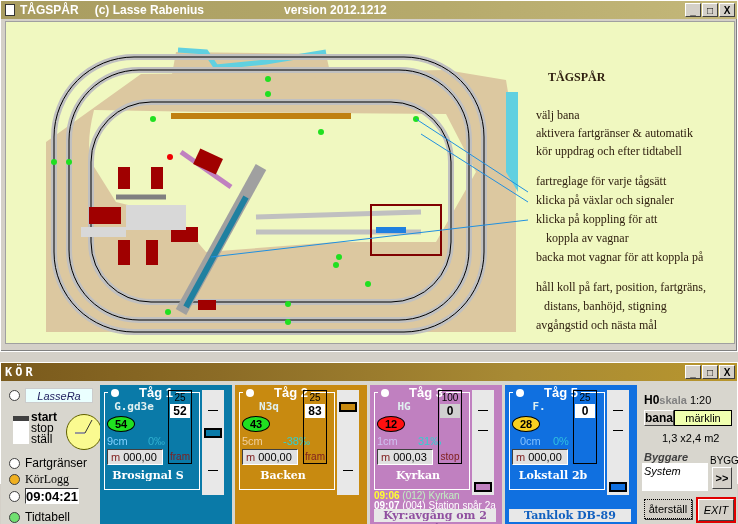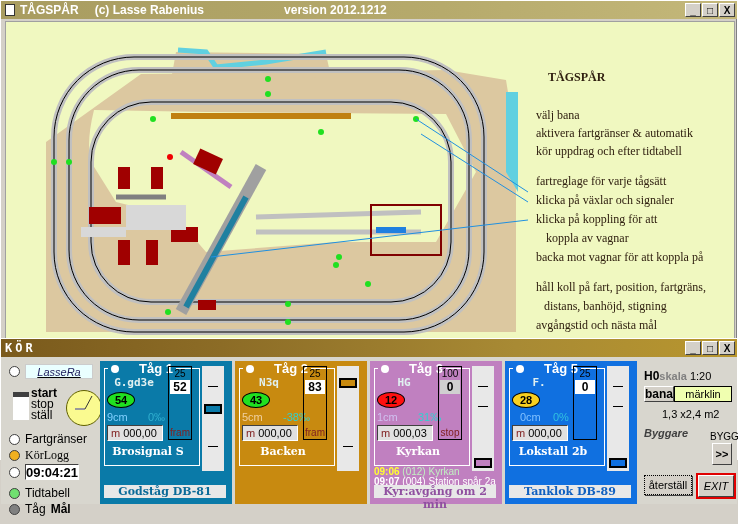--- a/index.html
+++ b/index.html
@@ -136,33 +136,33 @@
       <div class="h-line" style="top:188px;">klicka på koppling för att</div>
       <div class="h-line" style="top:207px;left:20px;">koppla av vagnar</div>
       <div class="h-line" style="top:226px;">backa mot vagnar för att koppla på</div>
       <div class="h-line" style="top:256px;">håll koll på fart, position, fartgräns,</div>
       <div class="h-line" style="top:275px;left:18px;">distans, banhöjd, stigning</div>
       <div class="h-line" style="top:294px;">avgångstid och nästa mål</div>
     </div>
   </div>
 </div>
 
-<div class="win" style="left:0;top:338px;width:738px;height:122px;">
+<div class="win" style="left:0;top:362px;width:738px;height:122px;">
   <div class="titlebar dark">
     <span>KÖR</span>
     <div class="tb-btns">
       <div class="tb-btn">_</div>
       <div class="tb-btn">□</div>
       <div class="tb-btn">X</div>
     </div>
   </div>
   <div class="kor-body">
 
     <div class="leftpanel">
-      <div class="row" style="top:2px;text-decoration:underline;">
+      <div class="row" style="top:2px;">
         <span class="radio"></span>
         <div class="user-box">LasseRa</div>
       </div>
       <div class="ss-slider"></div>
       <div class="ss-labels">
         <div class="on">start</div>
         <div>stop</div>
         <div>ställ</div>
       </div>
       <div class="clock">
@@ -212,21 +212,20 @@
       <div class="throttle">
         <div class="max">25</div>
         <div class="set">52</div>
         <div class="dir">fram</div>
       </div>
       <div class="slider-col">
         <div class="mark" style="top:20px;"></div>
           <div class="mark" style="top:80px;"></div>
         <div class="knob" style="top:38px;background:#0a7aa8;"></div>
       </div>
-      <div class="train-name" style="color:#0a6a98;">Godståg DB-81</div>
     </div>
 
     <div class="trainbox" style="left:234px;background:#c88a10;">
       <div class="tb-inner"></div>
       <div class="tb-legend" style="background:#c88a10;">
           <span class="dot"></span>
           <span>Tåg 2</span>
         </div>
       <div class="loco-id">N3q</div>
       <div class="speed-oval" style="background:#20e020;">43</div>
@@ -313,18 +312,19 @@
         <b style="font-size:12px;">H0</b><b style="color:#808080;">skala</b>
         <span>1:20</span>
       </div>
       <div style="position:absolute;top:23px;left:2px;display:flex;">
         <div class="btn" style="width:30px;height:16px;font-weight:bold;font-size:12px;">bana</div>
         <div style="width:58px;height:16px;background:#f0ffb0;border:1px solid #000;text-align:center;line-height:14px;">märklin</div>
       </div>
       <div style="position:absolute;top:45px;left:20px;">1,3 x2,4 m2</div>
       <div style="position:absolute;top:64px;left:2px;font-style:italic;font-weight:bold;color:#404040;">Byggare</div>
       <div style="position:absolute;top:68px;left:68px;font-size:10px;">BYGG</div>
+      <div style="position:absolute;top:76px;left:0;width:66px;height:28px;background:#fff;font-style:italic;font-size:11px;padding:2px;">System</div>
       <div class="btn" style="position:absolute;top:80px;left:70px;width:20px;height:22px;font-weight:bold;">&gt;&gt;</div>
       <div class="btn" style="position:absolute;top:112px;left:2px;width:48px;height:20px;border:1px dotted #000;box-shadow:1px 1px #404040;">återställ</div>
       <div class="btn" style="position:absolute;top:112px;left:56px;width:36px;height:22px;outline:2px solid #e00000;font-style:italic;">EXIT</div>
     </div>
   </div>
 </div>
 
 </body></html>

